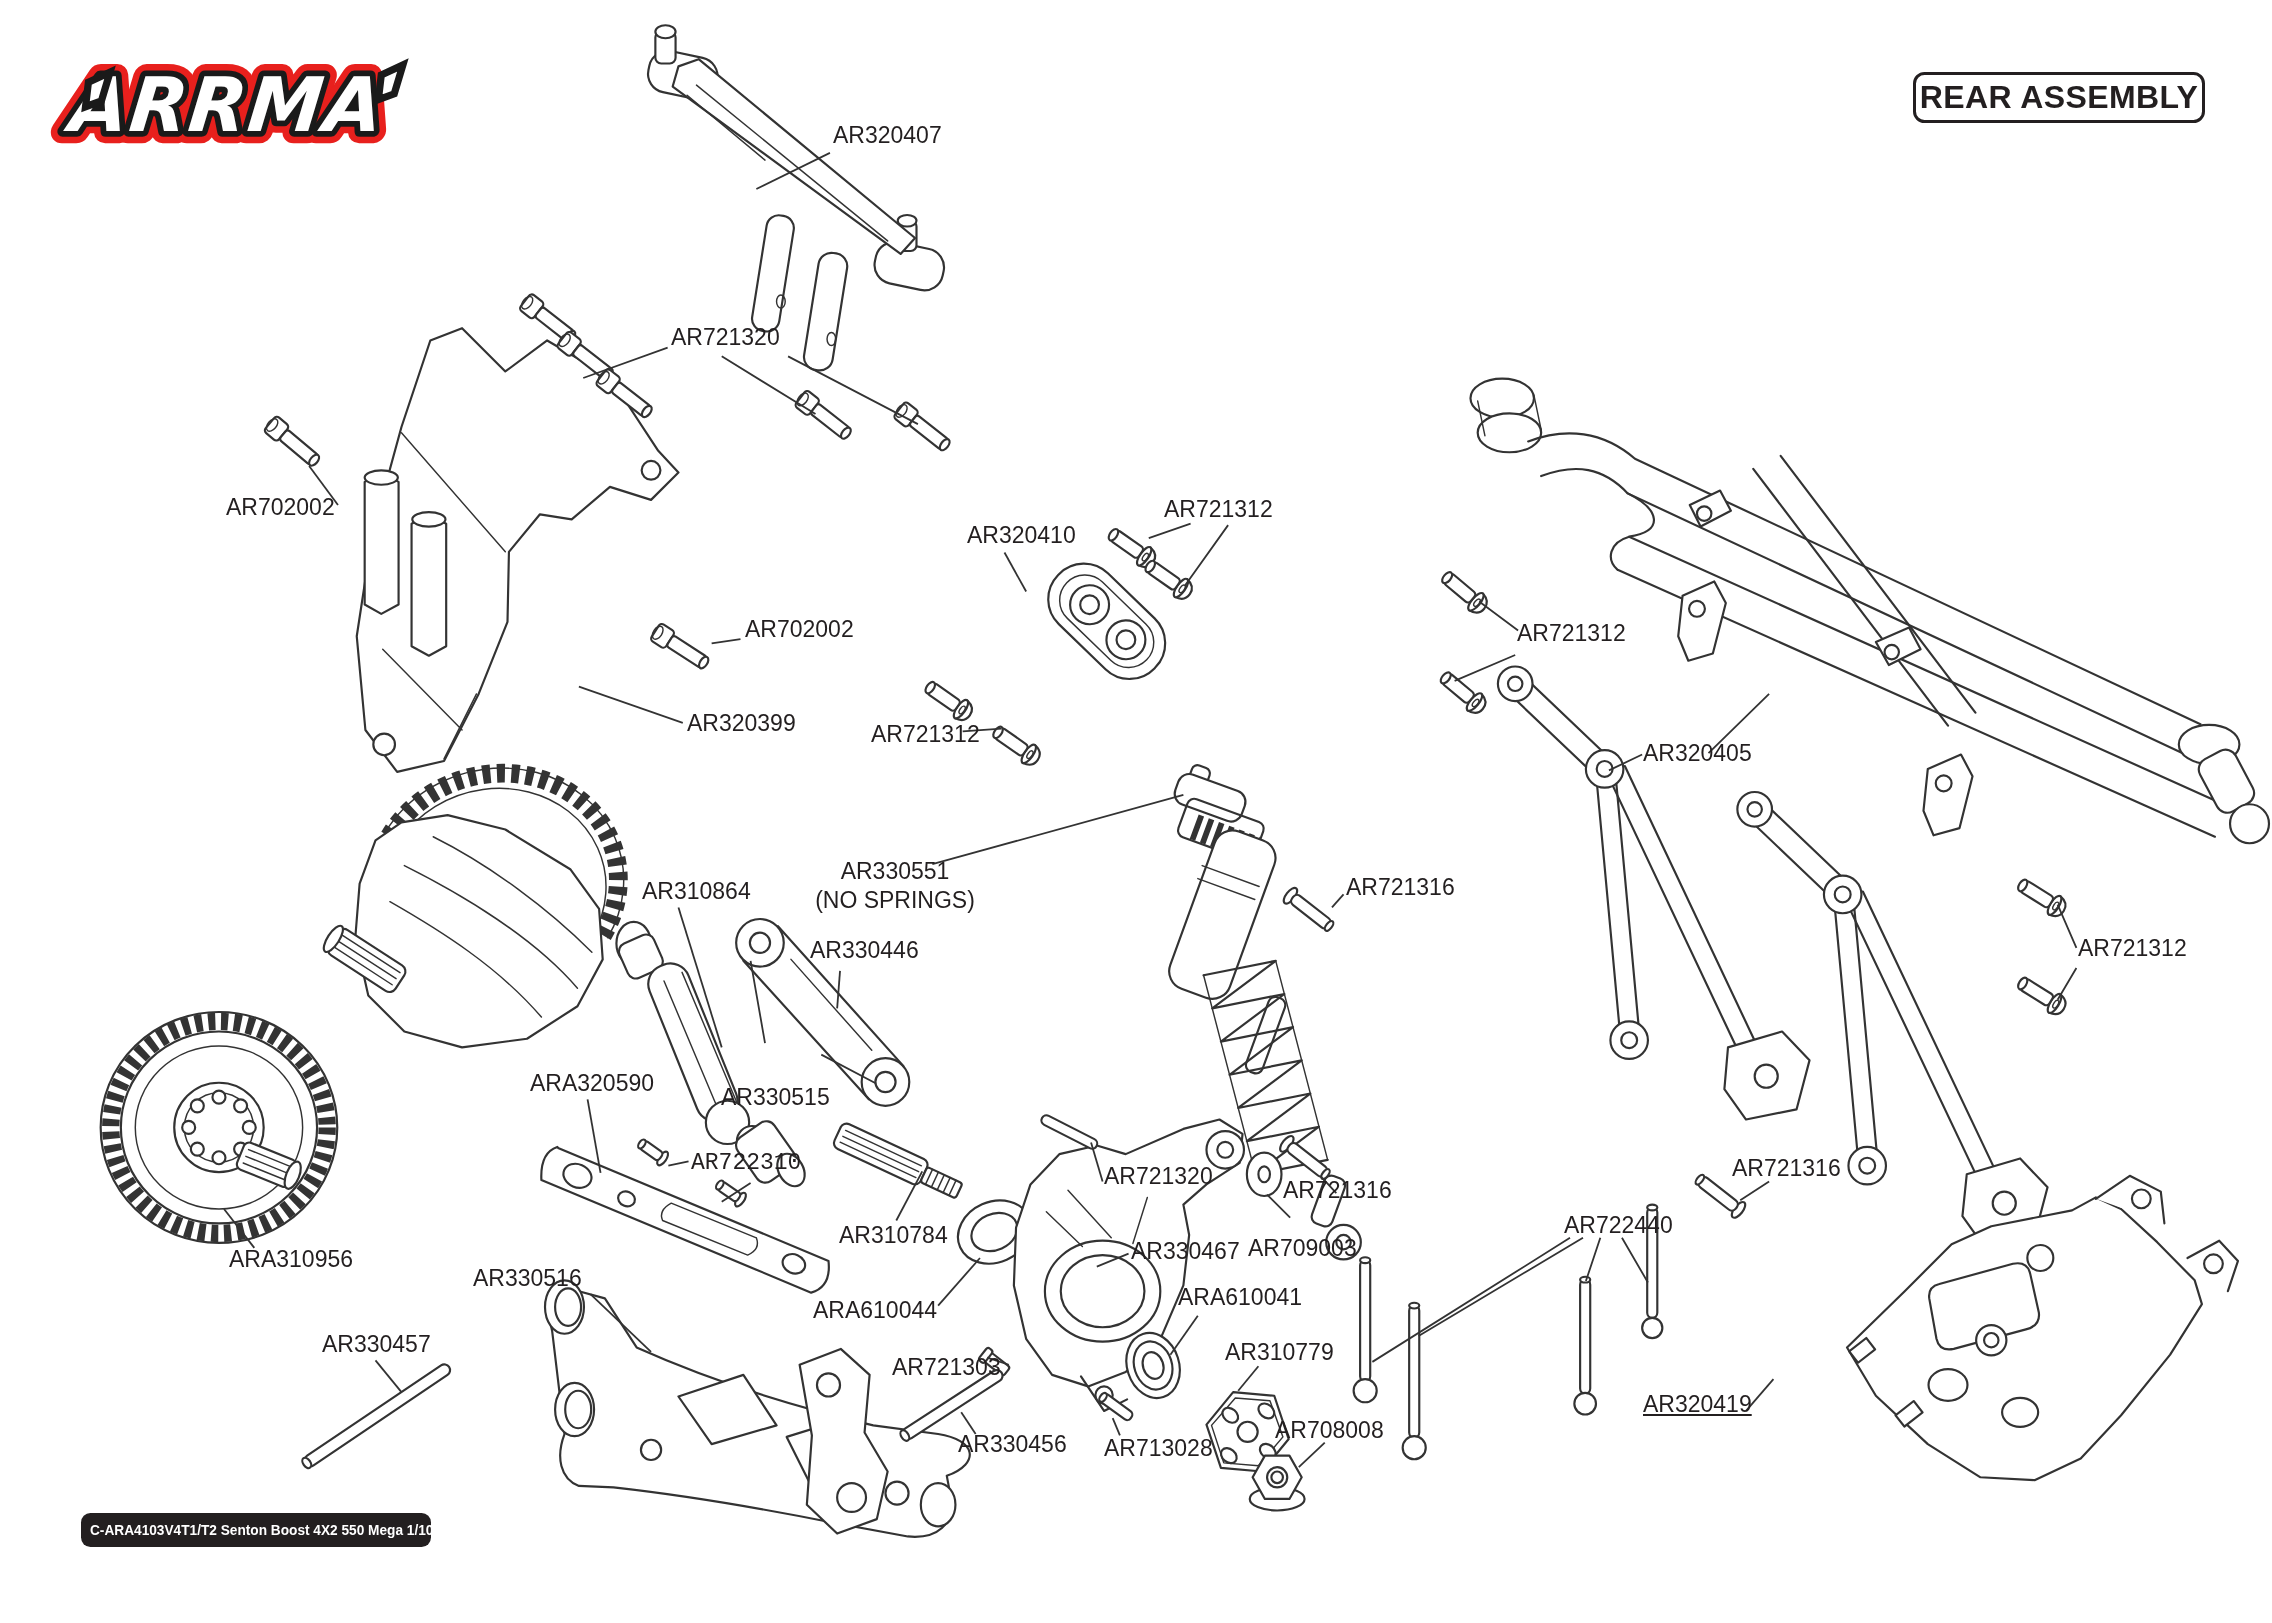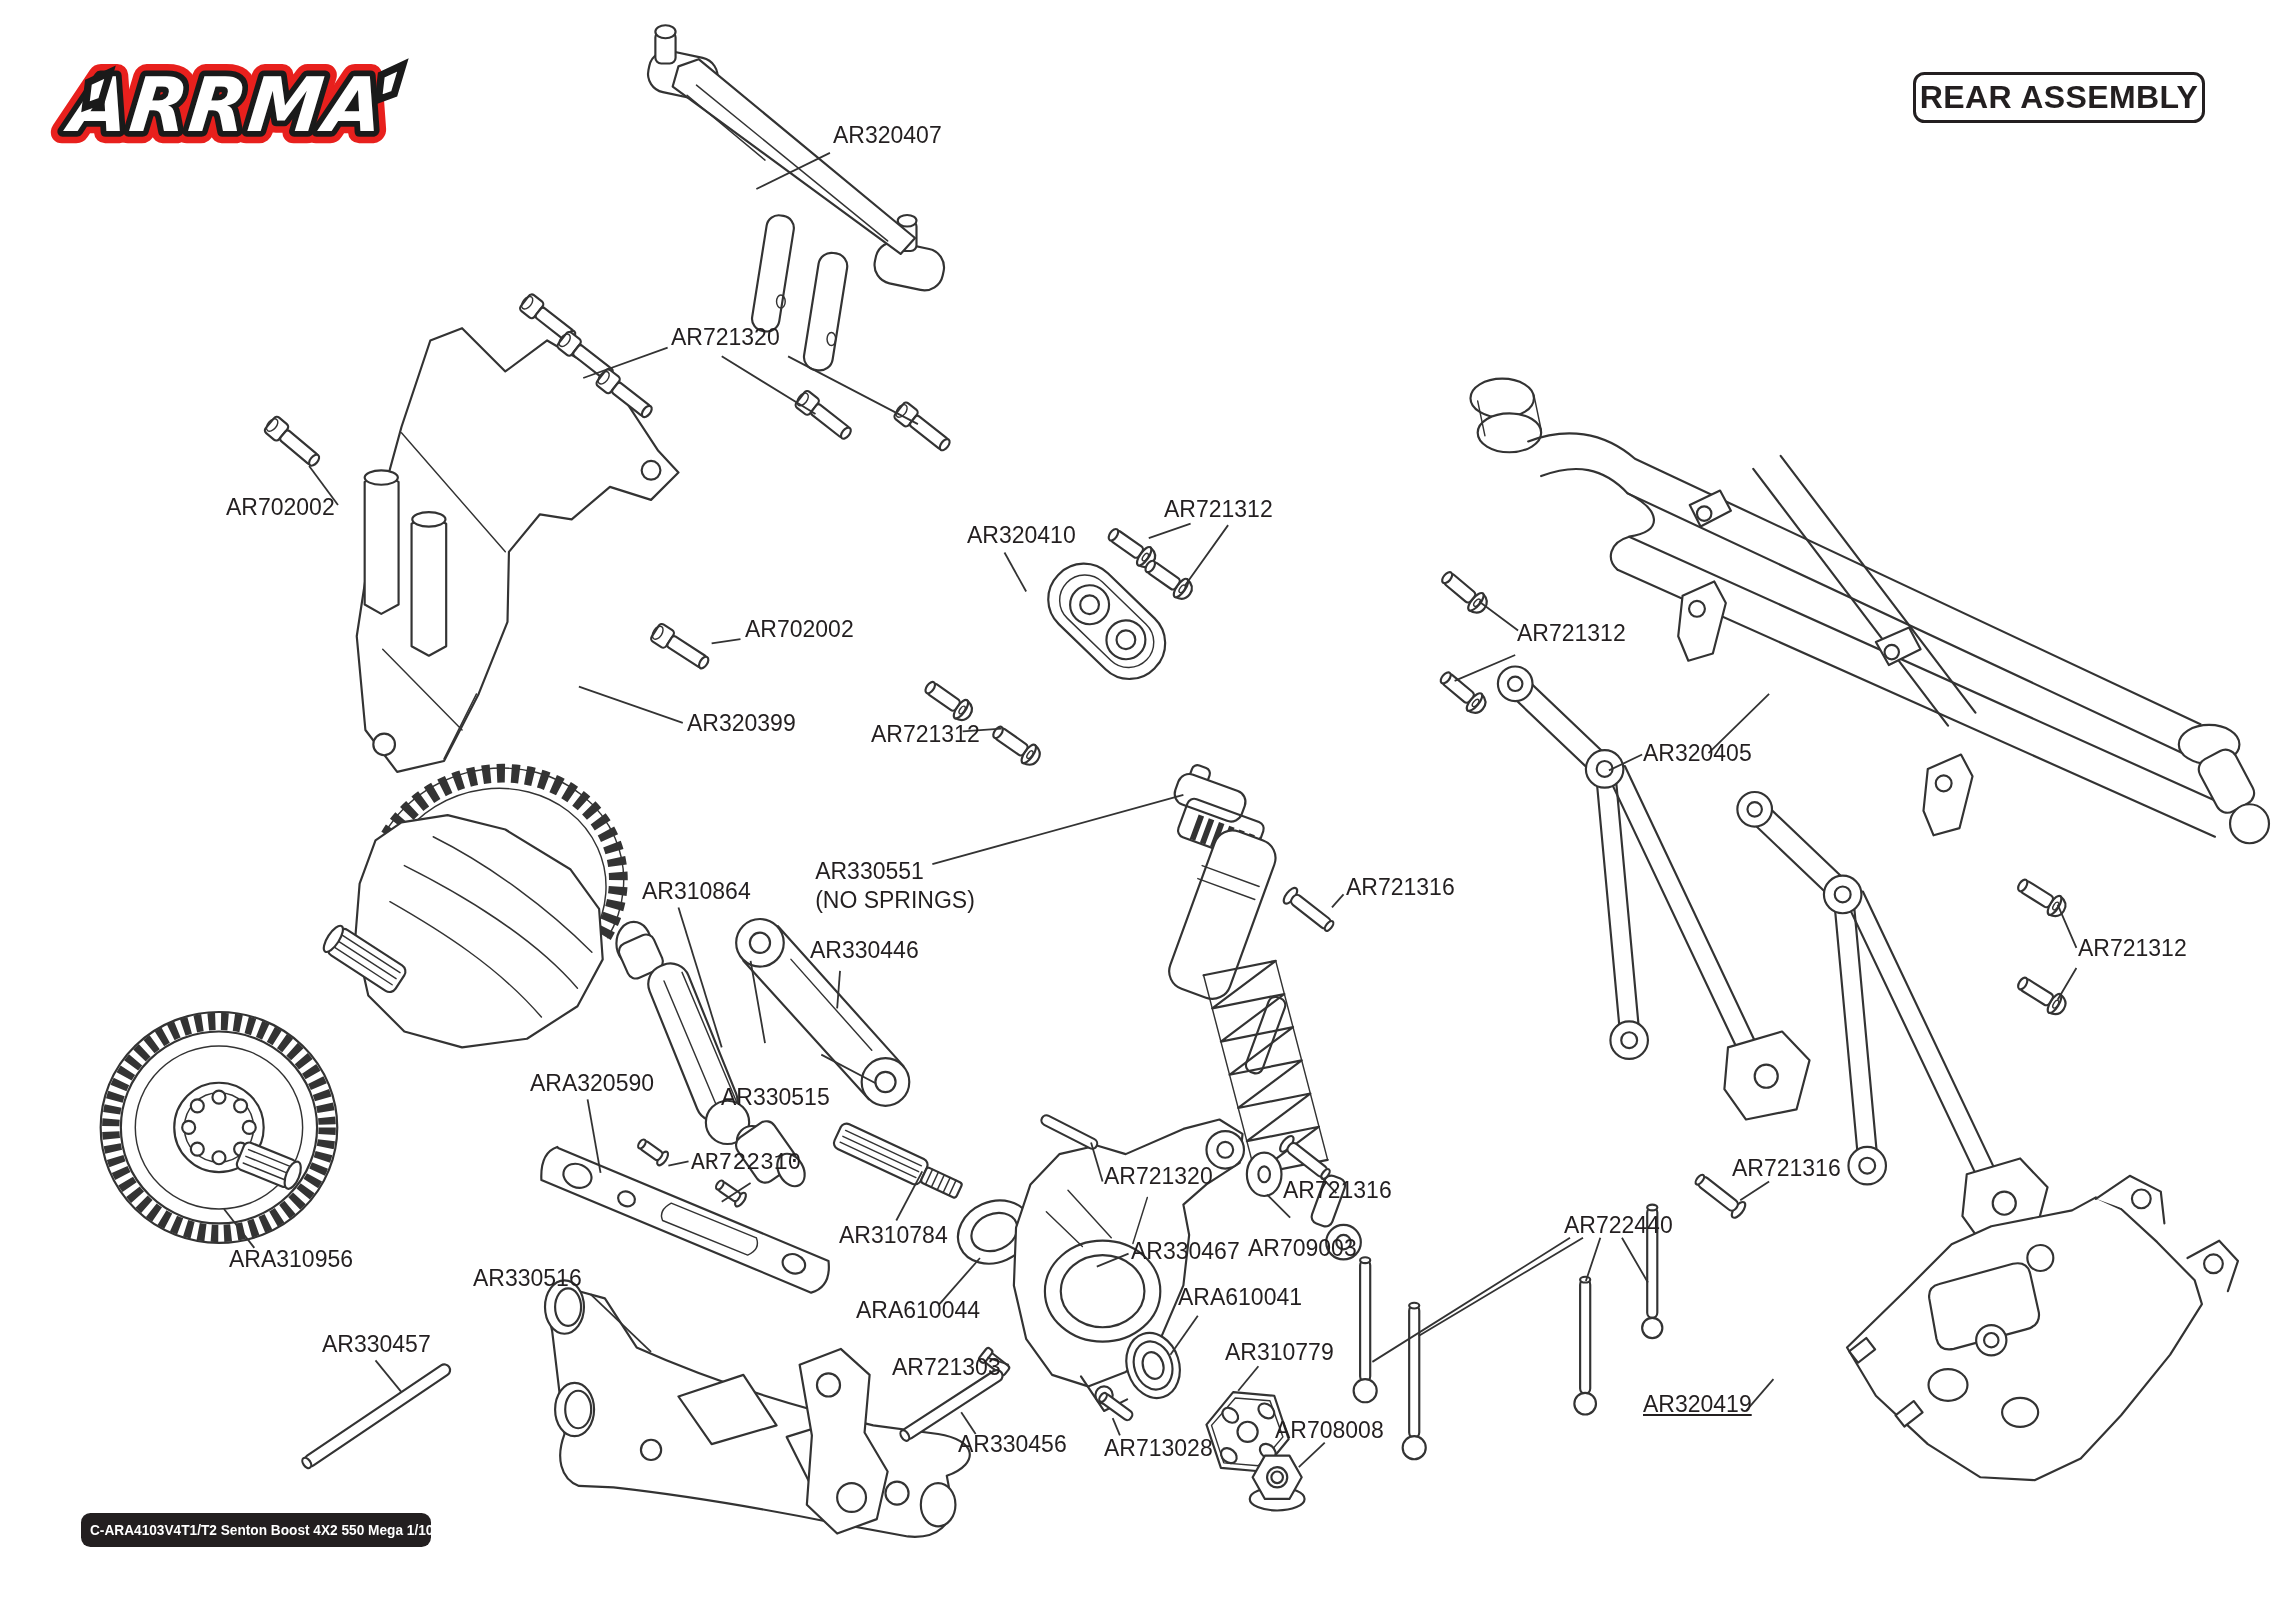--- a/index.html
+++ b/index.html
@@ -6,21 +6,21 @@
   #stage{position:relative;width:2273px;height:1623px;background:#fff;overflow:hidden;
          font-family:"Liberation Sans",sans-serif;}
   #art{position:absolute;left:0;top:0;}
   .ln{fill:none;stroke:#333;stroke-width:3;stroke-linecap:round;stroke-linejoin:round;}
   .fw{fill:#fff;stroke:#333;stroke-width:3;stroke-linecap:round;stroke-linejoin:round;}
   .thin{stroke-width:2;}
   .teeth{fill:none;stroke:#333;}
   .leader{stroke:#333;stroke-width:2.5;fill:none;}
   #label-layer{position:absolute;left:0;top:0;width:100%;height:100%;}
   .part-label{position:absolute;font-size:23px;color:#231f20;white-space:nowrap;line-height:29px;}
-  .part-label.center{transform:translateX(-50%);text-align:left;}
+  .part-label.center{transform:translateX(-50%);text-align:center;}
   #title-box{position:absolute;left:1913px;top:72px;width:286px;height:45px;
      border:3.6px solid #231f20;border-radius:11.5px;display:flex;align-items:center;justify-content:center;
      font-size:32px;font-weight:bold;color:#231f20;letter-spacing:0.4px;}
   #footer-bar{position:absolute;left:81px;top:1513px;width:350px;height:34px;background:#231f20;
      border-radius:9.4px;color:#fff;display:flex;align-items:center;padding-left:8.7px;box-sizing:border-box;}
   #footer-bar span{font-size:14.4px;font-weight:bold;white-space:nowrap;transform:scaleX(.95);transform-origin:left center;}
 </style>
 </head>
 <body>
 
@@ -424,21 +424,21 @@
         <div>AR330551</div>
         <div>(NO SPRINGS)</div>
       </div>
       <div class="part-label" style="left: 642px; top: 877px;">AR310864</div>
       <div class="part-label" style="left: 1346px; top: 873px;">AR721316</div>
       <div class="part-label" style="left: 810px; top: 936px;">AR330446</div>
       <div class="part-label" style="left: 721px; top: 1083px;">AR330515</div>
       <div class="part-label" style="left: 530px; top: 1069px;">ARA320590</div>
       <div class="part-label" style="left: 691px; top: 1149px; font-family: Liberation Mono, monospace;">AR722310</div>
       <div class="part-label" style="left: 839px; top: 1221px;">AR310784</div>
-      <div class="part-label" style="left: 813px; top: 1296px; margin-left: 43px;">ARA610044</div>
+      <div class="part-label" style="left: 813px; top: 1296px;">ARA610044</div>
       <div class="part-label" style="left: 1104px; top: 1162px;">AR721320</div>
       <div class="part-label" style="left: 1283px; top: 1176px;">AR721316</div>
       <div class="part-label" style="left: 1248px; top: 1216px; margin-top: 18px;">AR709003</div>
       <div class="part-label" style="left: 1131px; top: 1237px;">AR330467</div>
       <div class="part-label" style="left: 1178px; top: 1283px;">ARA610041</div>
       <div class="part-label" style="left: 1225px; top: 1338px;">AR310779</div>
       <div class="part-label" style="left: 1104px; top: 1434px;">AR713028</div>
       <div class="part-label" style="left: 1275px; top: 1416px;">AR708008</div>
       <div class="part-label" style="left: 958px; top: 1430px;">AR330456</div>
       <div class="part-label" style="left: 892px; top: 1353px;">AR721303</div>

